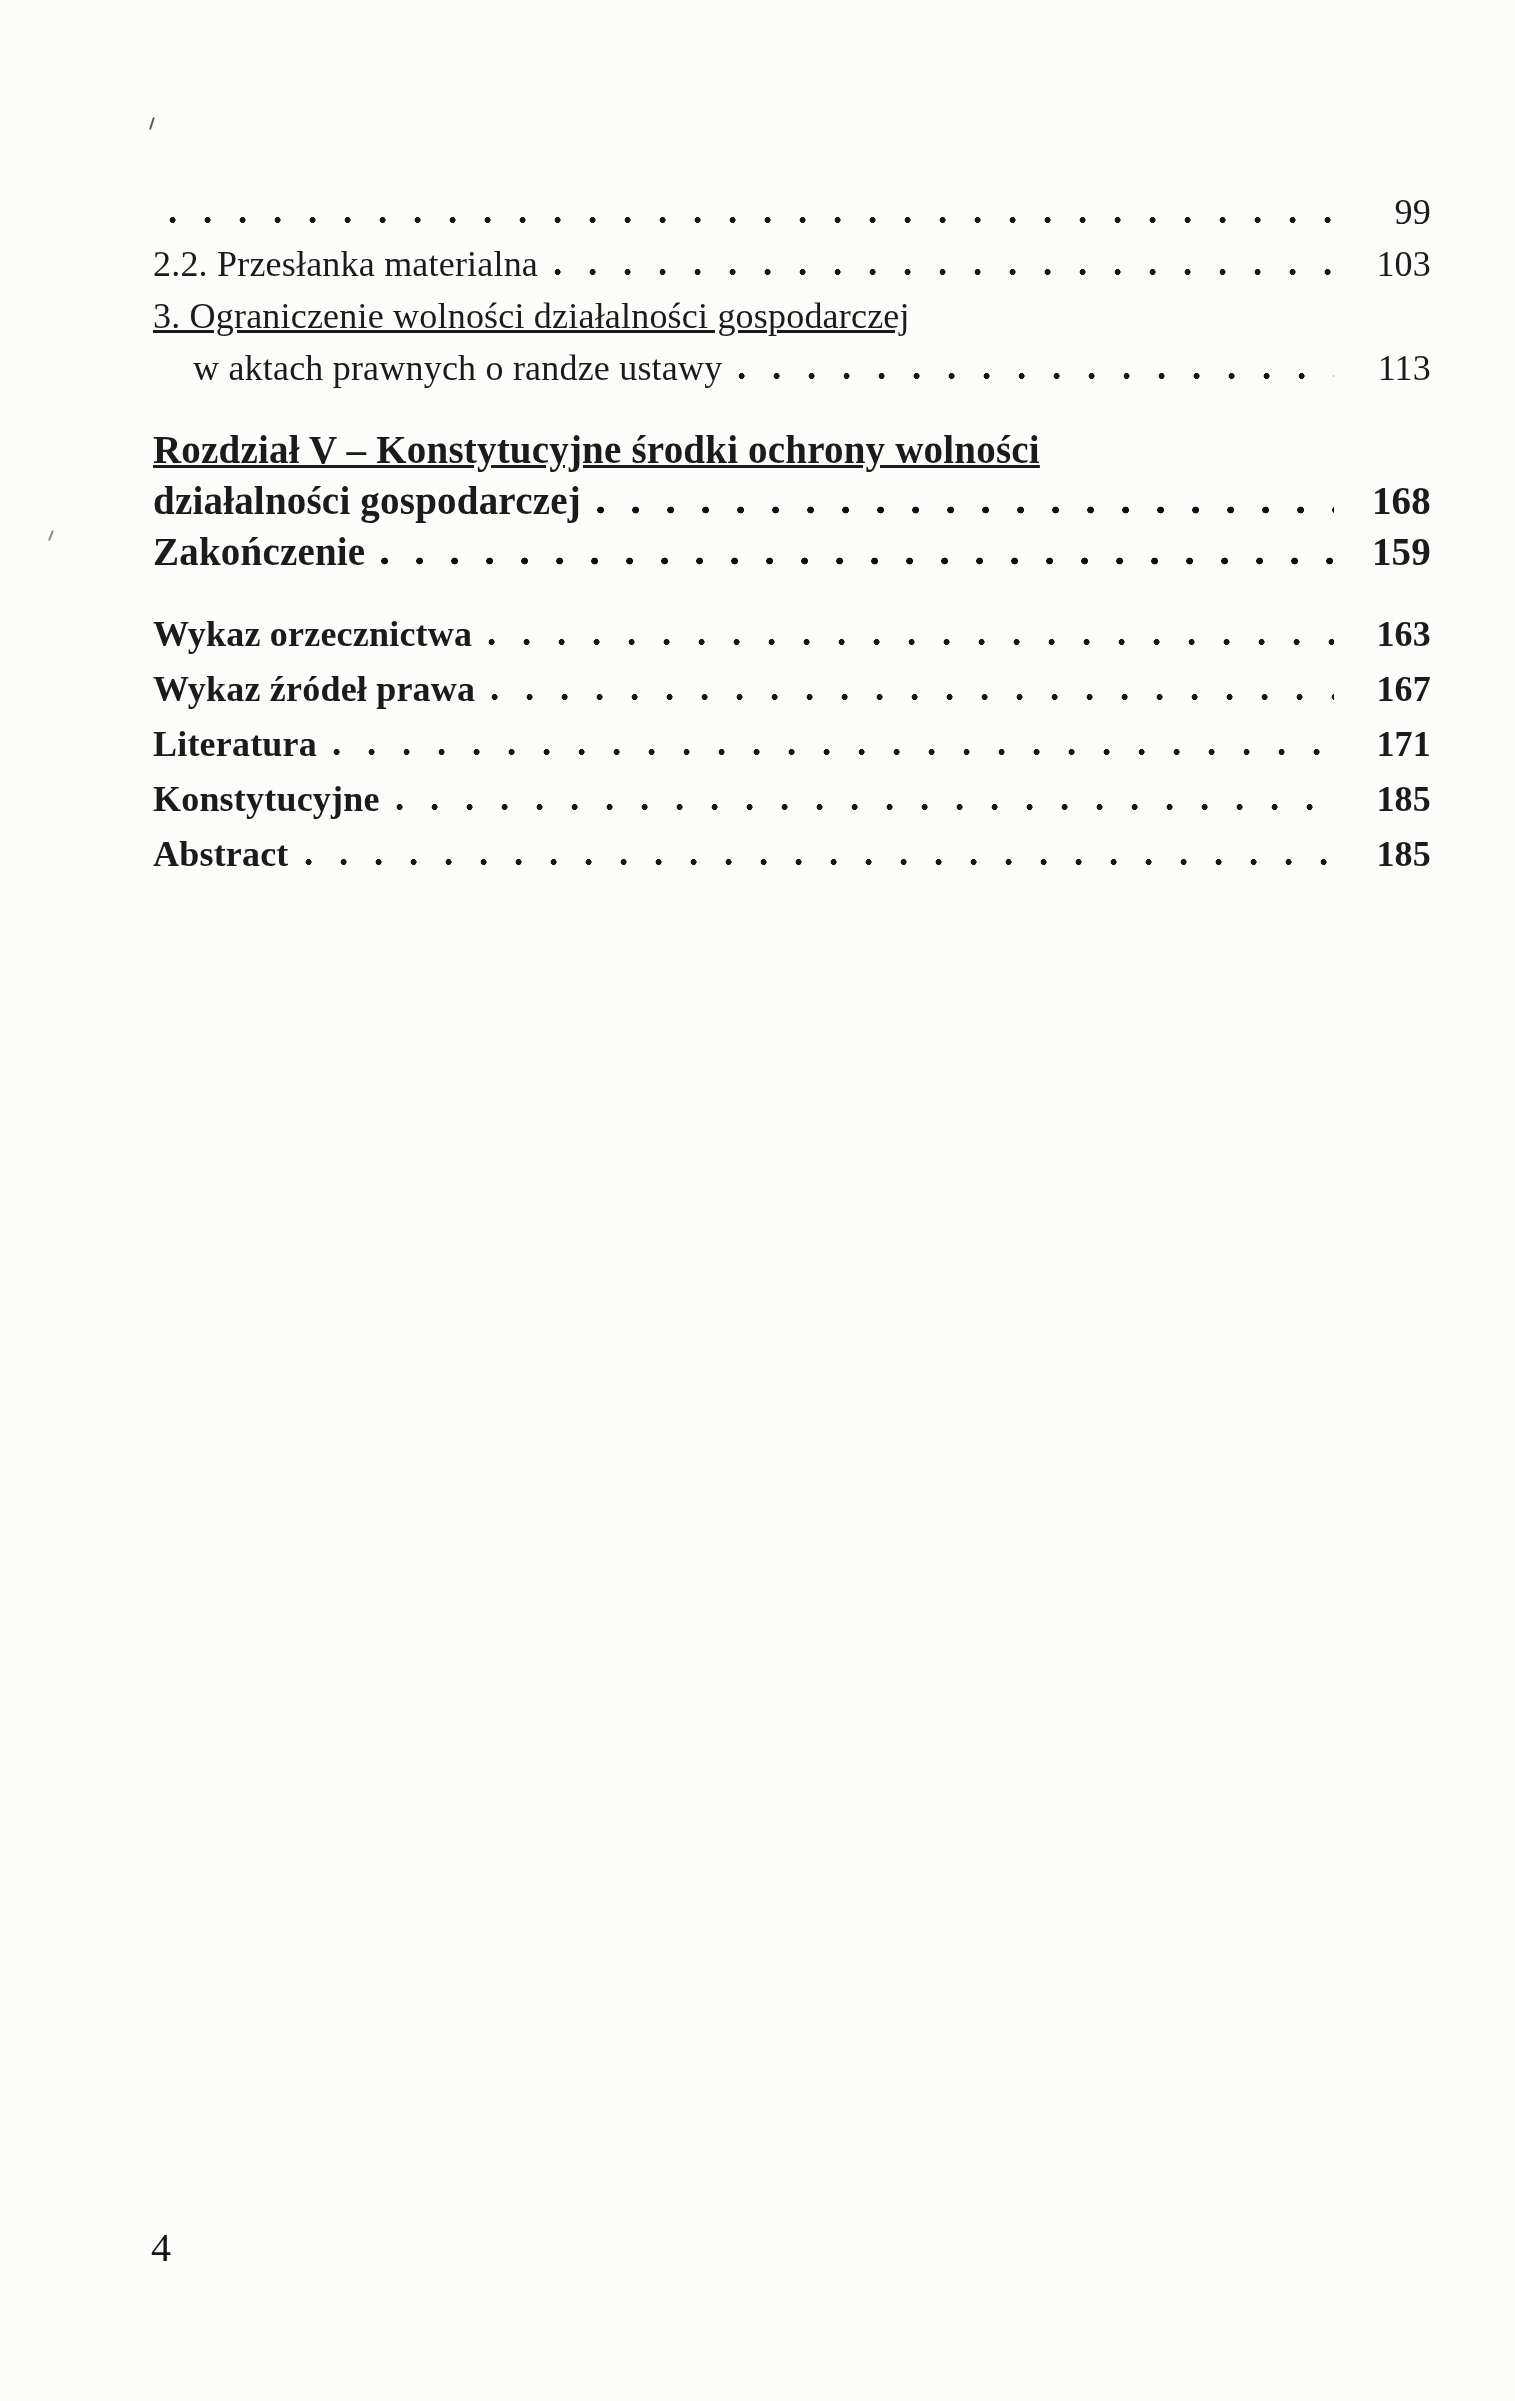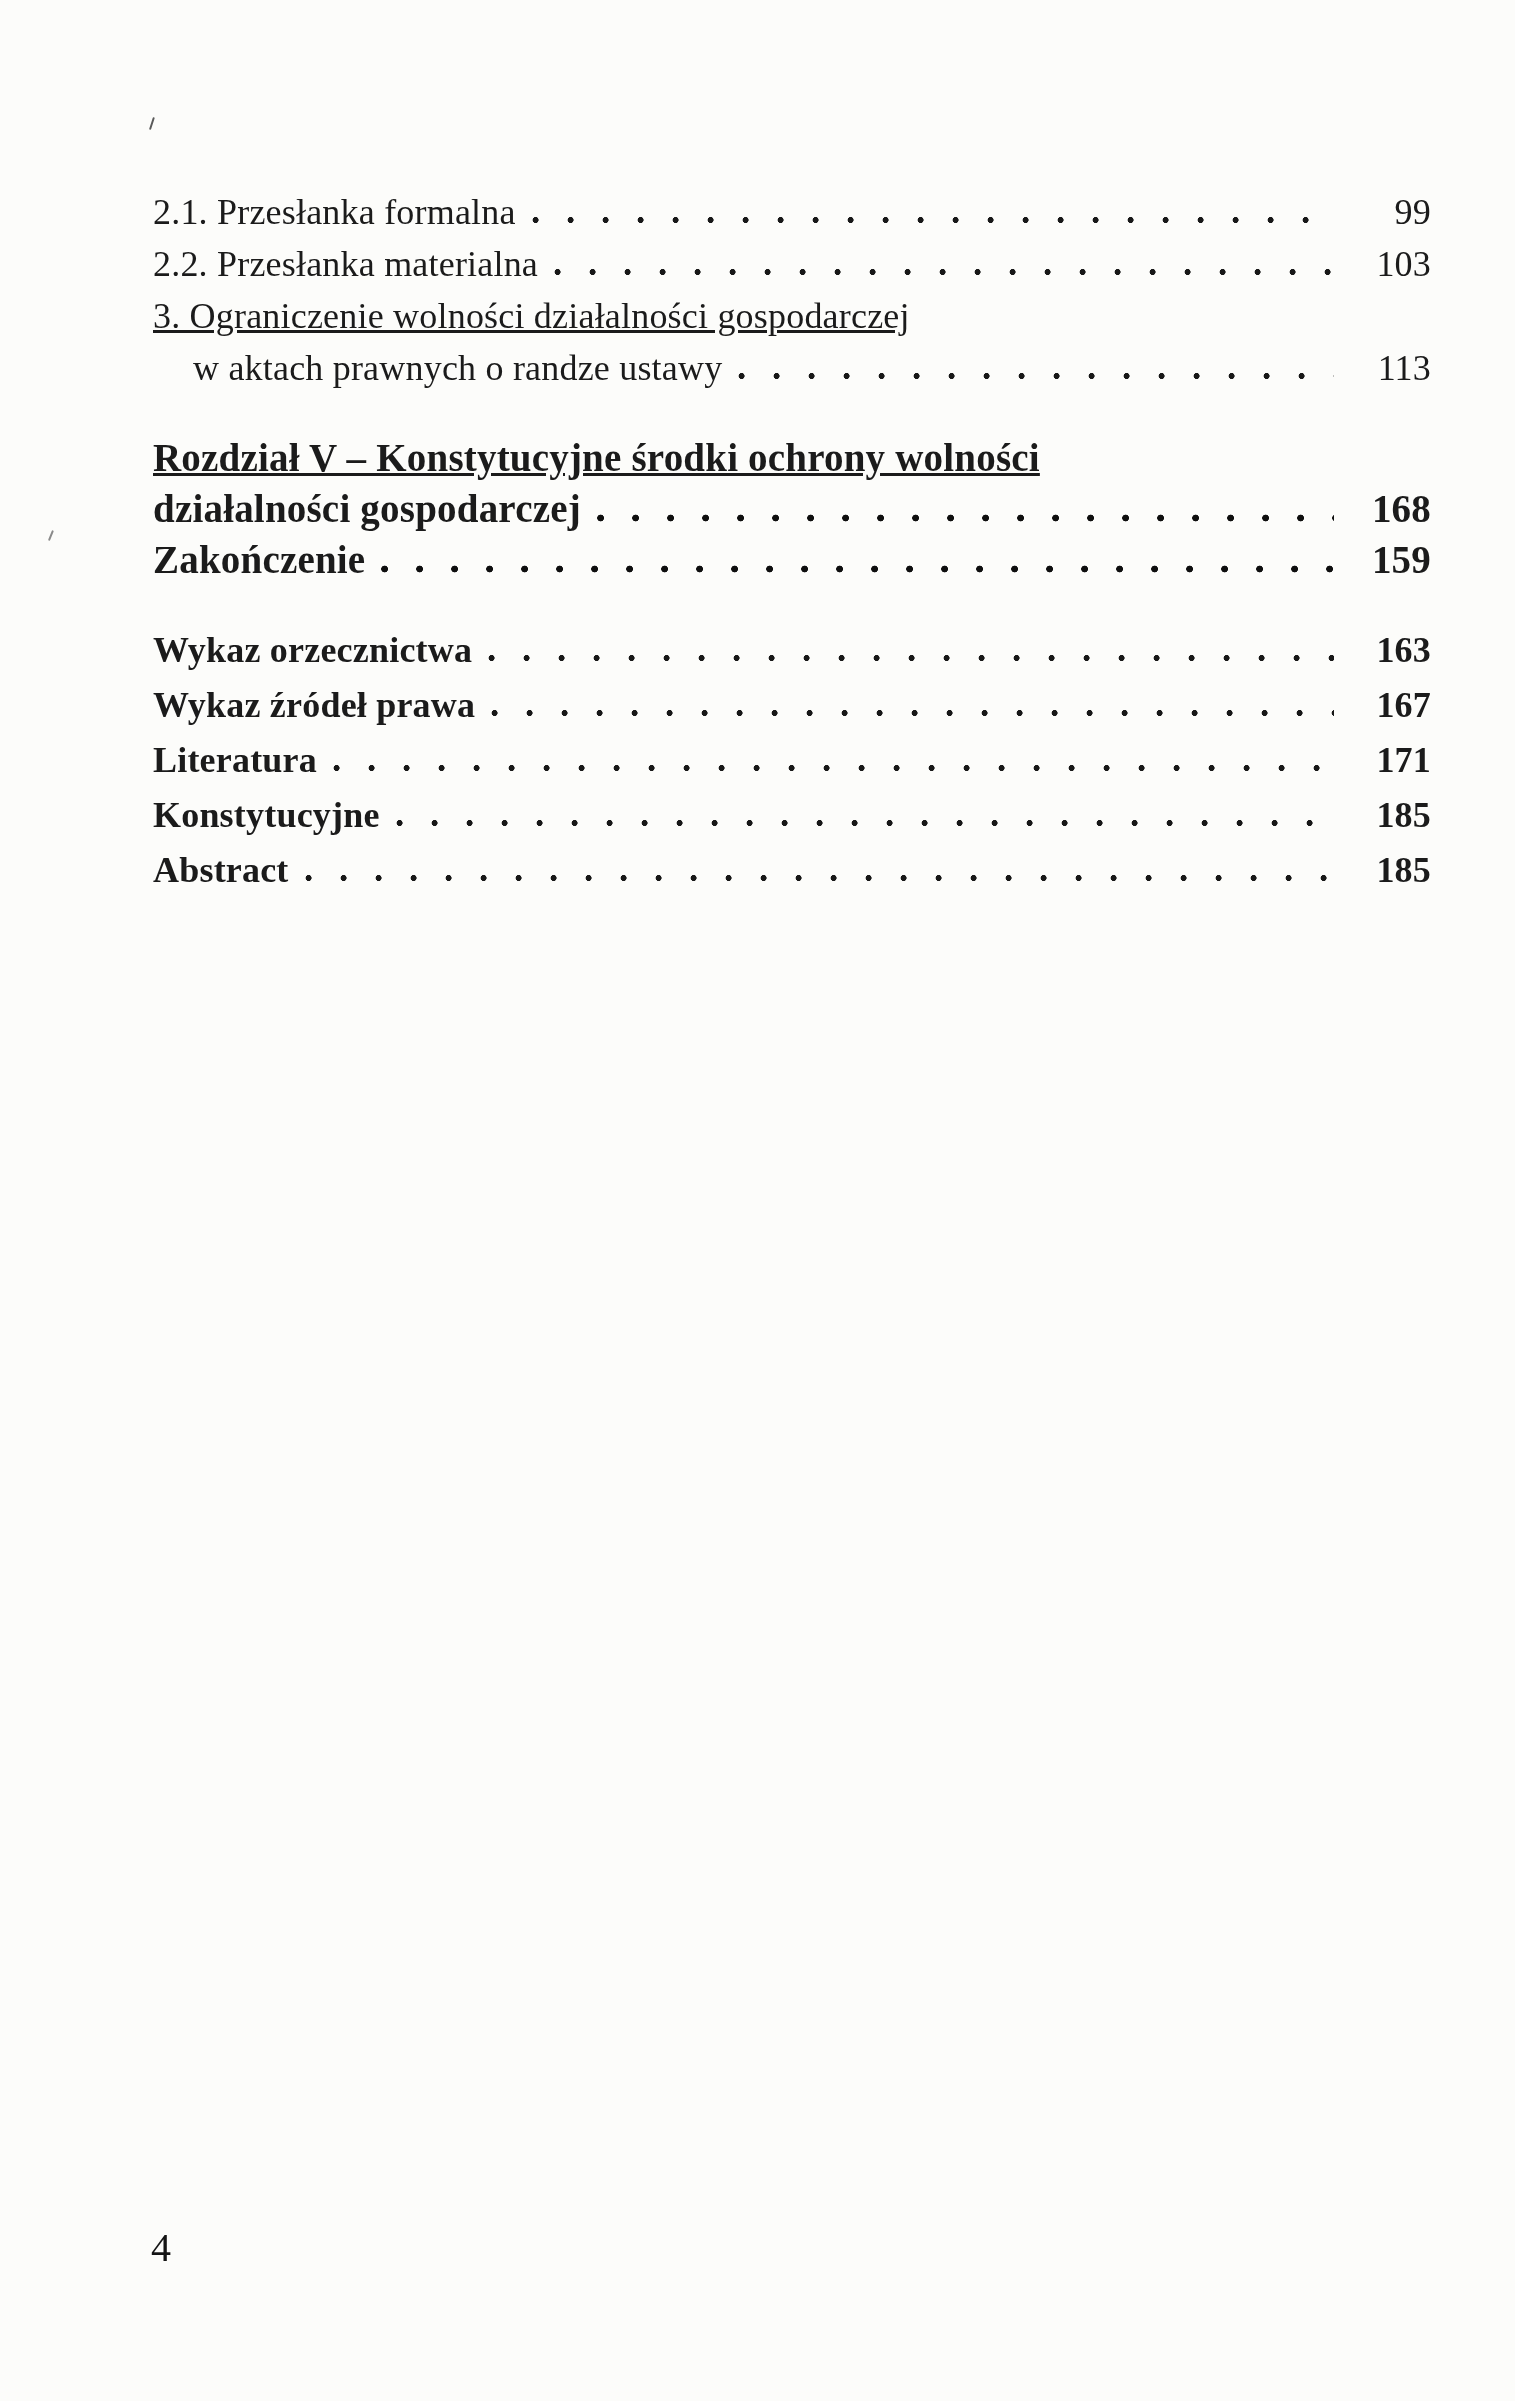--- a/index.html
+++ b/index.html
@@ -35,21 +35,21 @@
   .indent { padding-left: 40px; }
   .bold {
     font-weight: bold;
     font-size: 39px;
     line-height: 51px;
   }
   .list-entry {
     line-height: 55px;
     font-weight: bold;
   }
-  .gap-lg { margin-top: 38px; }
+  .gap-lg { margin-top: 30px; }
   .gap-md { }
   .leader {
     flex: 1 1 auto;
     height: 8px;
     margin-left: 16px;
     margin-right: 25px;
     background-image: radial-gradient(circle at 3.6px 4px, #171717 2.7px, rgba(0,0,0,0) 3.3px);
     background-size: 35px 8px;
     background-repeat: repeat-x;
     background-position: left bottom;
@@ -91,21 +91,20 @@
     border-radius: 1.8px;
   }
 </style>
 </head>
 <body>
 
 <div class="page">
 
   <div class="entry">
     <div class="row">
-      <span class="label">2.1. Przesłanka formalna</span>
       <span class="leader"></span>
       <span class="pg">99</span>
     </div>
   </div>
 
   <div class="entry">
     <div class="row">
       <span class="label">2.2. Przesłanka materialna</span>
       <span class="leader"></span>
       <span class="pg">103</span>

